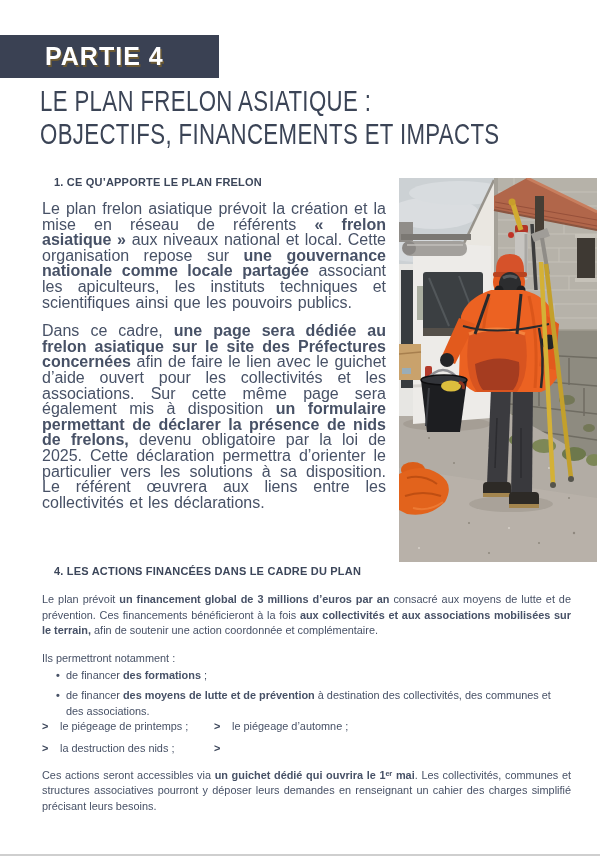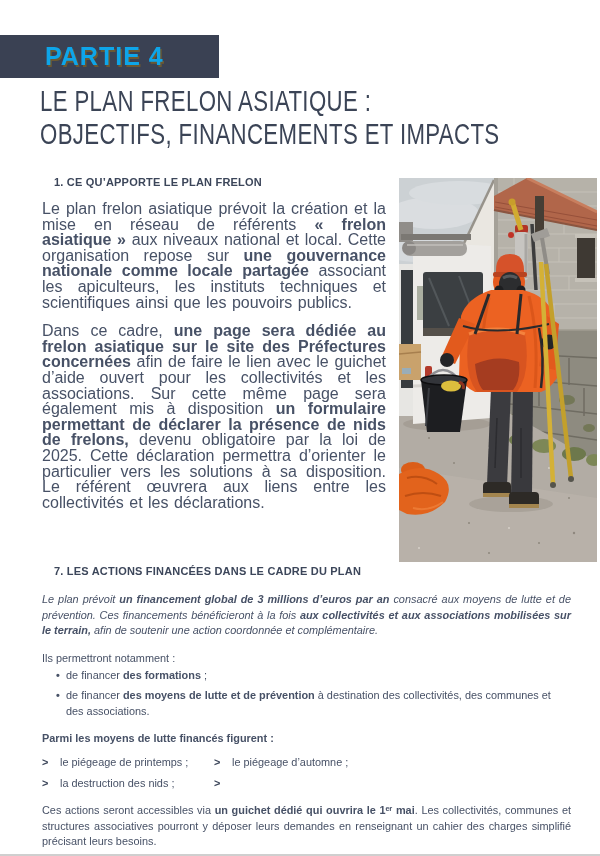--- a/index.html
+++ b/index.html
@@ -6,36 +6,36 @@
   .page {
     position:relative; width:600px; height:856px; background:#ffffff; overflow:hidden;
     color:#475166; font-family:"Liberation Sans","DejaVu Sans",sans-serif;
   }
   .banner {
     position:absolute; left:0; top:35px; width:219px; height:43px;
     background:#3a4153; display:flex; align-items:center;
   }
   .banner-label {
     margin-left:45px; font-size:25px; font-weight:700; letter-spacing:1px;
-    color:#0ea5e9; text-shadow:1.5px 1.5px 0 rgba(154,112,20,.5); white-space:nowrap;
+    color:#ffffff; text-shadow:1.5px 1.5px 0 rgba(154,112,20,.5); white-space:nowrap;
   }
   .title { position:absolute; left:40px; top:84px; color:#3b4456; }
   .title-line {
     display:block; font-size:30px; line-height:33px; font-weight:400; letter-spacing:.5px;
     transform:scaleX(.74); transform-origin:0 50%; white-space:nowrap;
   }
   .section { position:absolute; }
   .s1 { left:42px; top:176px; width:344px; }
   .s-heading { font-size:11px; font-weight:700; color:#3c465a; letter-spacing:.2px; margin:0 12px 13px; }
   .s1 p { margin:0 0 13px; font-size:16px; line-height:15.6px; text-align:justify; word-spacing:1px; }
   .b { font-weight:700; }
   .photo { position:absolute; left:399px; top:178px; width:198px; height:384px; overflow:hidden; }
   .photo svg { display:block; }
   .s2 { left:42px; top:564px; width:529px; font-size:10.9px; line-height:15.4px; }
-  .s2 .lead { margin:0 0 12px; text-align:justify;font-style:italic; }
+  .s2 .lead { margin:0 0 12px; text-align:justify; }
   .list-intro { margin:0 0 2px; }
   .bullet-item { display:flex; margin-left:14px; }
   .bullet-item + .bullet-item { margin-top:5px; }
   .dot { width:10px; flex:none; font-weight:700; }
   .bullet-item .bt { flex:1; }
   .means { font-weight:700; margin:12px 0 8px; }
   .arrow-grid { display:grid; grid-template-columns:172px 1fr; row-gap:6px; }
   .arrow-item { display:flex; }
   .arrow { width:18px; flex:none; font-weight:700; color:#3c465a; }
   .closing { margin:12px 0 0; text-align:justify; }
@@ -243,32 +243,31 @@
           <ellipse cx="45" cy="202" rx="23" ry="5" fill="#33353a" stroke="#0e0e10" stroke-width="1.5"></ellipse>
           <ellipse cx="52" cy="208" rx="10" ry="5.5" fill="#dcbe3d"></ellipse>
           <path d="M60,204 q6,2 4,7" stroke="#8c3320" stroke-width="3" fill="none"></path>
           <line x1="30" y1="210" x2="27" y2="248" stroke="#3a3c41" stroke-width="2"></line>
         </g>
       </g>
     </svg>
   </div>
 
   <div class="section s2">
-    <h3 class="s-heading">7. LES ACTIONS FINANCÉES DANS LE CADRE DU PLAN</h3>
+    <h3 class="s-heading">4. LES ACTIONS FINANCÉES DANS LE CADRE DU PLAN</h3>
     <p class="lead"><span>Le plan prévoit </span><span class="b">un financement global de 3 millions d’euros par an</span><span> consacré aux moyens de lutte et de prévention. Ces financements bénéficieront à la fois </span><span class="b">aux collectivités et aux associations mobilisées sur le terrain,</span><span> afin de soutenir une action coordonnée et complémentaire.</span></p>
     <p class="list-intro">Ils permettront notamment&nbsp;:</p>
     <div class="bullet-item">
       <span class="dot">•</span>
       <div class="bt"><span>de financer </span><span class="b">des formations</span><span>&nbsp;;</span></div>
     </div>
     <div class="bullet-item">
       <span class="dot">•</span>
       <div class="bt"><span>de financer </span><span class="b">des moyens de lutte et de prévention</span><span> à destination des collectivités, des communes et des associations.</span></div>
     </div>
-    <p class="means">Parmi les moyens de lutte financés figurent&nbsp;:</p>
     <div class="arrow-grid">
       <div class="arrow-item">
         <span class="arrow">&gt;</span>
         <span>le piégeage de printemps&nbsp;;</span>
       </div>
       <div class="arrow-item">
         <span class="arrow">&gt;</span>
         <span>le piégeage d’automne&nbsp;;</span>
       </div>
       <div class="arrow-item">

